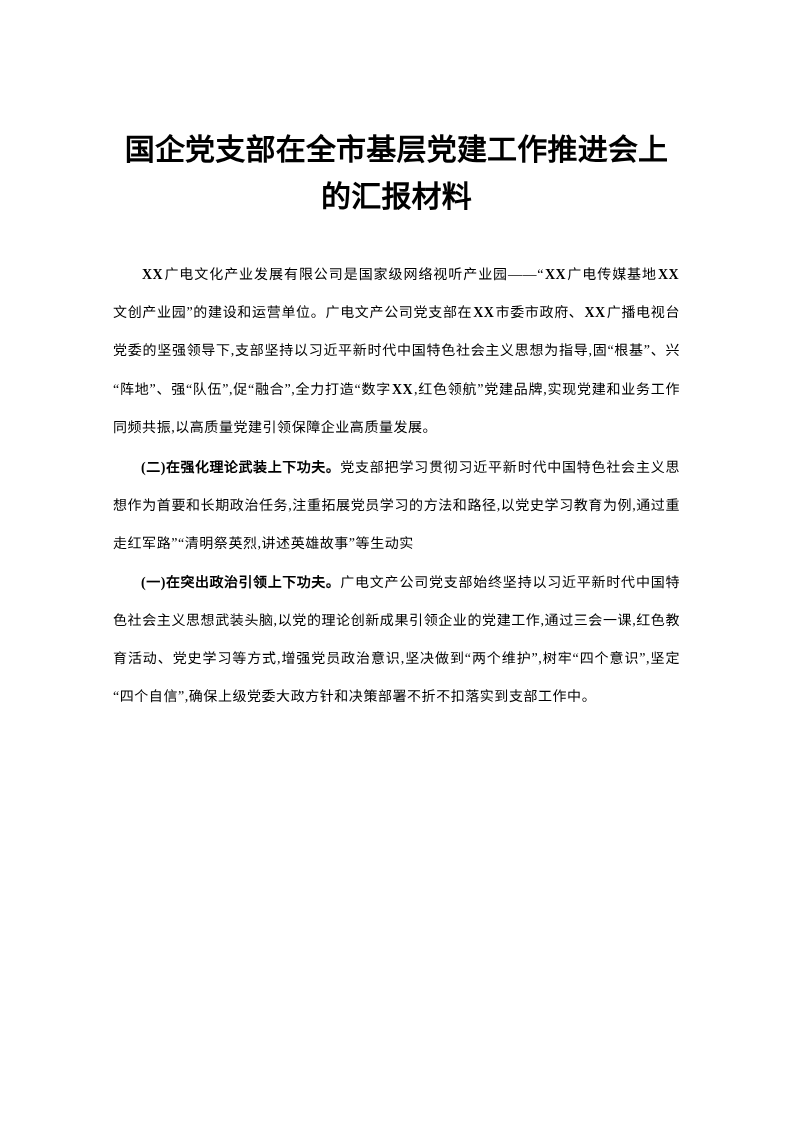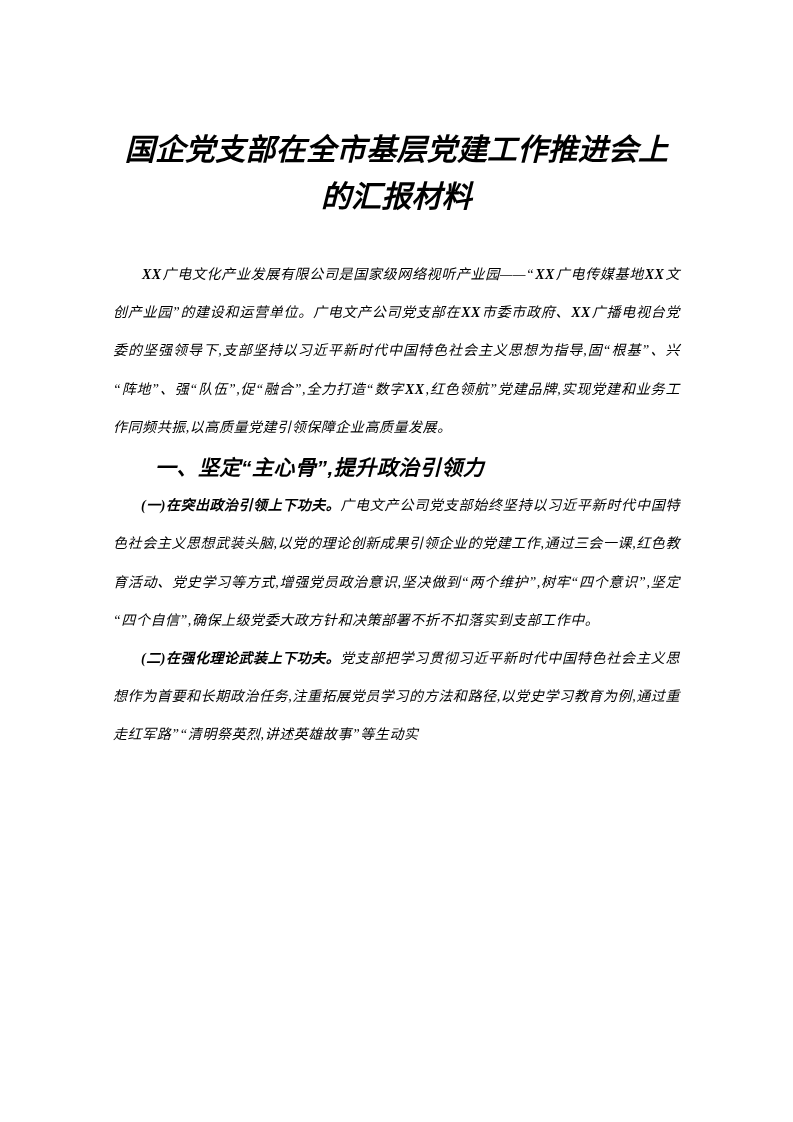--- a/index.html
+++ b/index.html
@@ -10,21 +10,20 @@
   }
 
   .page {
     position: relative;
     width: 793px;
     height: 1122px;
     margin: 0 auto;
     background: #ffffff;
     overflow: hidden;
     box-sizing: border-box;
-    font-style: italic;
   }
 
   .content {
     position: absolute;
     left: 113px;
     top: 0;
     width: 567px;
   }
 
   
@@ -93,20 +92,19 @@
 
 <div class="page">
   <div class="content">
 
     <h1 class="doc-title">国企党支部在全市基层党建工作推进会上的汇报材料</h1>
 
     <p class="body-p first"><span class="lat">XX</span><span>广电文化产业发展有限公司是国家级网络视听产业园——“</span><span class="lat">XX</span><span>广电传媒基地</span><span class="lat">XX</span><span>文创产业园”的建设和运营单位。广电文产公司党支部在</span><span class="lat">XX</span><span>市委市政府、</span><span class="lat">XX</span><span>广播电视台党委的坚强领导下,支部坚持以习近平新时代中国特色社会主义思想为指导,固“根基”、兴“阵地”、强“队伍”,促“融合”,全力打造“数字</span><span class="lat">XX</span><span>,红色领航”党建品牌,实现党建和业务工作同频共振,以高质量党建引领保障企业高质量发展。</span></p>
 
     <div class="spacer-sm"></div>
 
-    <p class="h1-cn">一、坚定“主心骨”,提升政治引领力</p>
+
+    <p class="body-p"><span class="lead">(二)在强化理论武装上下功夫。</span><span>党支部把学习贯彻习近平新时代中国特色社会主义思想作为首要和长期政治任务,注重拓展党员学习的方法和路径,以党史学习教育为例,通过重走红军路”“清明祭英烈,讲述英雄故事”等生动实</span></p>
 
     <p class="body-p"><span class="lead">(一)在突出政治引领上下功夫。</span><span>广电文产公司党支部始终坚持以习近平新时代中国特色社会主义思想武装头脑,以党的理论创新成果引领企业的党建工作,通过三会一课,红色教育活动、党史学习等方式,增强党员政治意识,坚决做到“两个维护”,树牢“四个意识”,坚定“四个自信”,确保上级党委大政方针和决策部署不折不扣落实到支部工作中。</span></p>
-
-    <p class="body-p"><span class="lead">(二)在强化理论武装上下功夫。</span><span>党支部把学习贯彻习近平新时代中国特色社会主义思想作为首要和长期政治任务,注重拓展党员学习的方法和路径,以党史学习教育为例,通过重走红军路”“清明祭英烈,讲述英雄故事”等生动实</span></p>
 
   </div>
 </div>
 
 </body></html>

